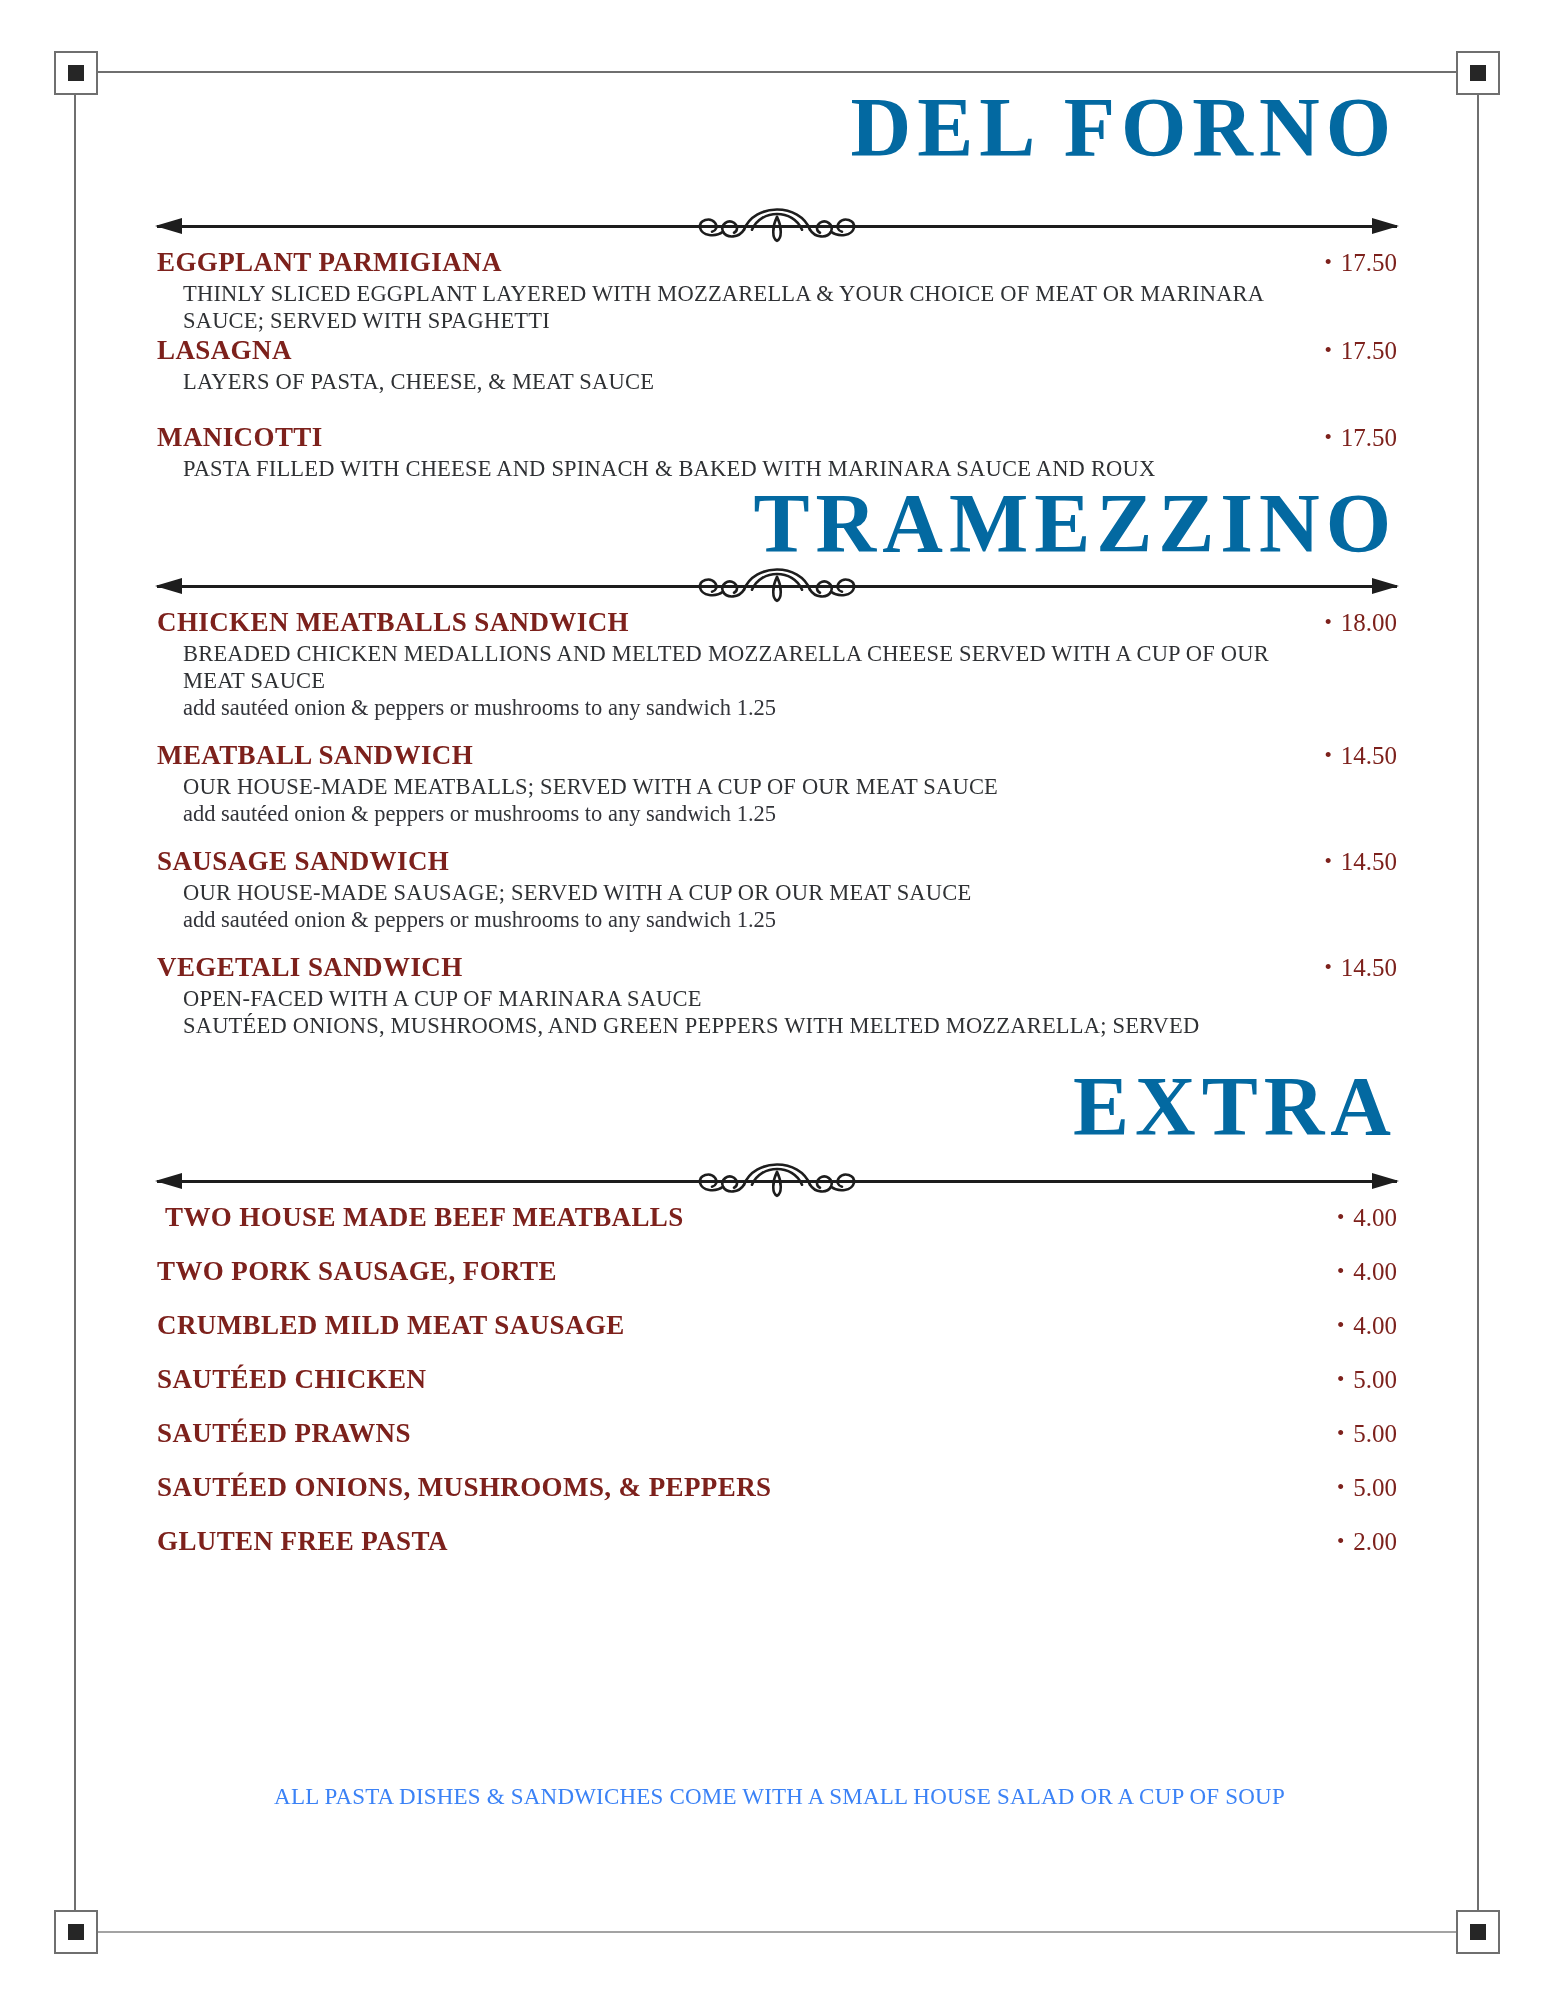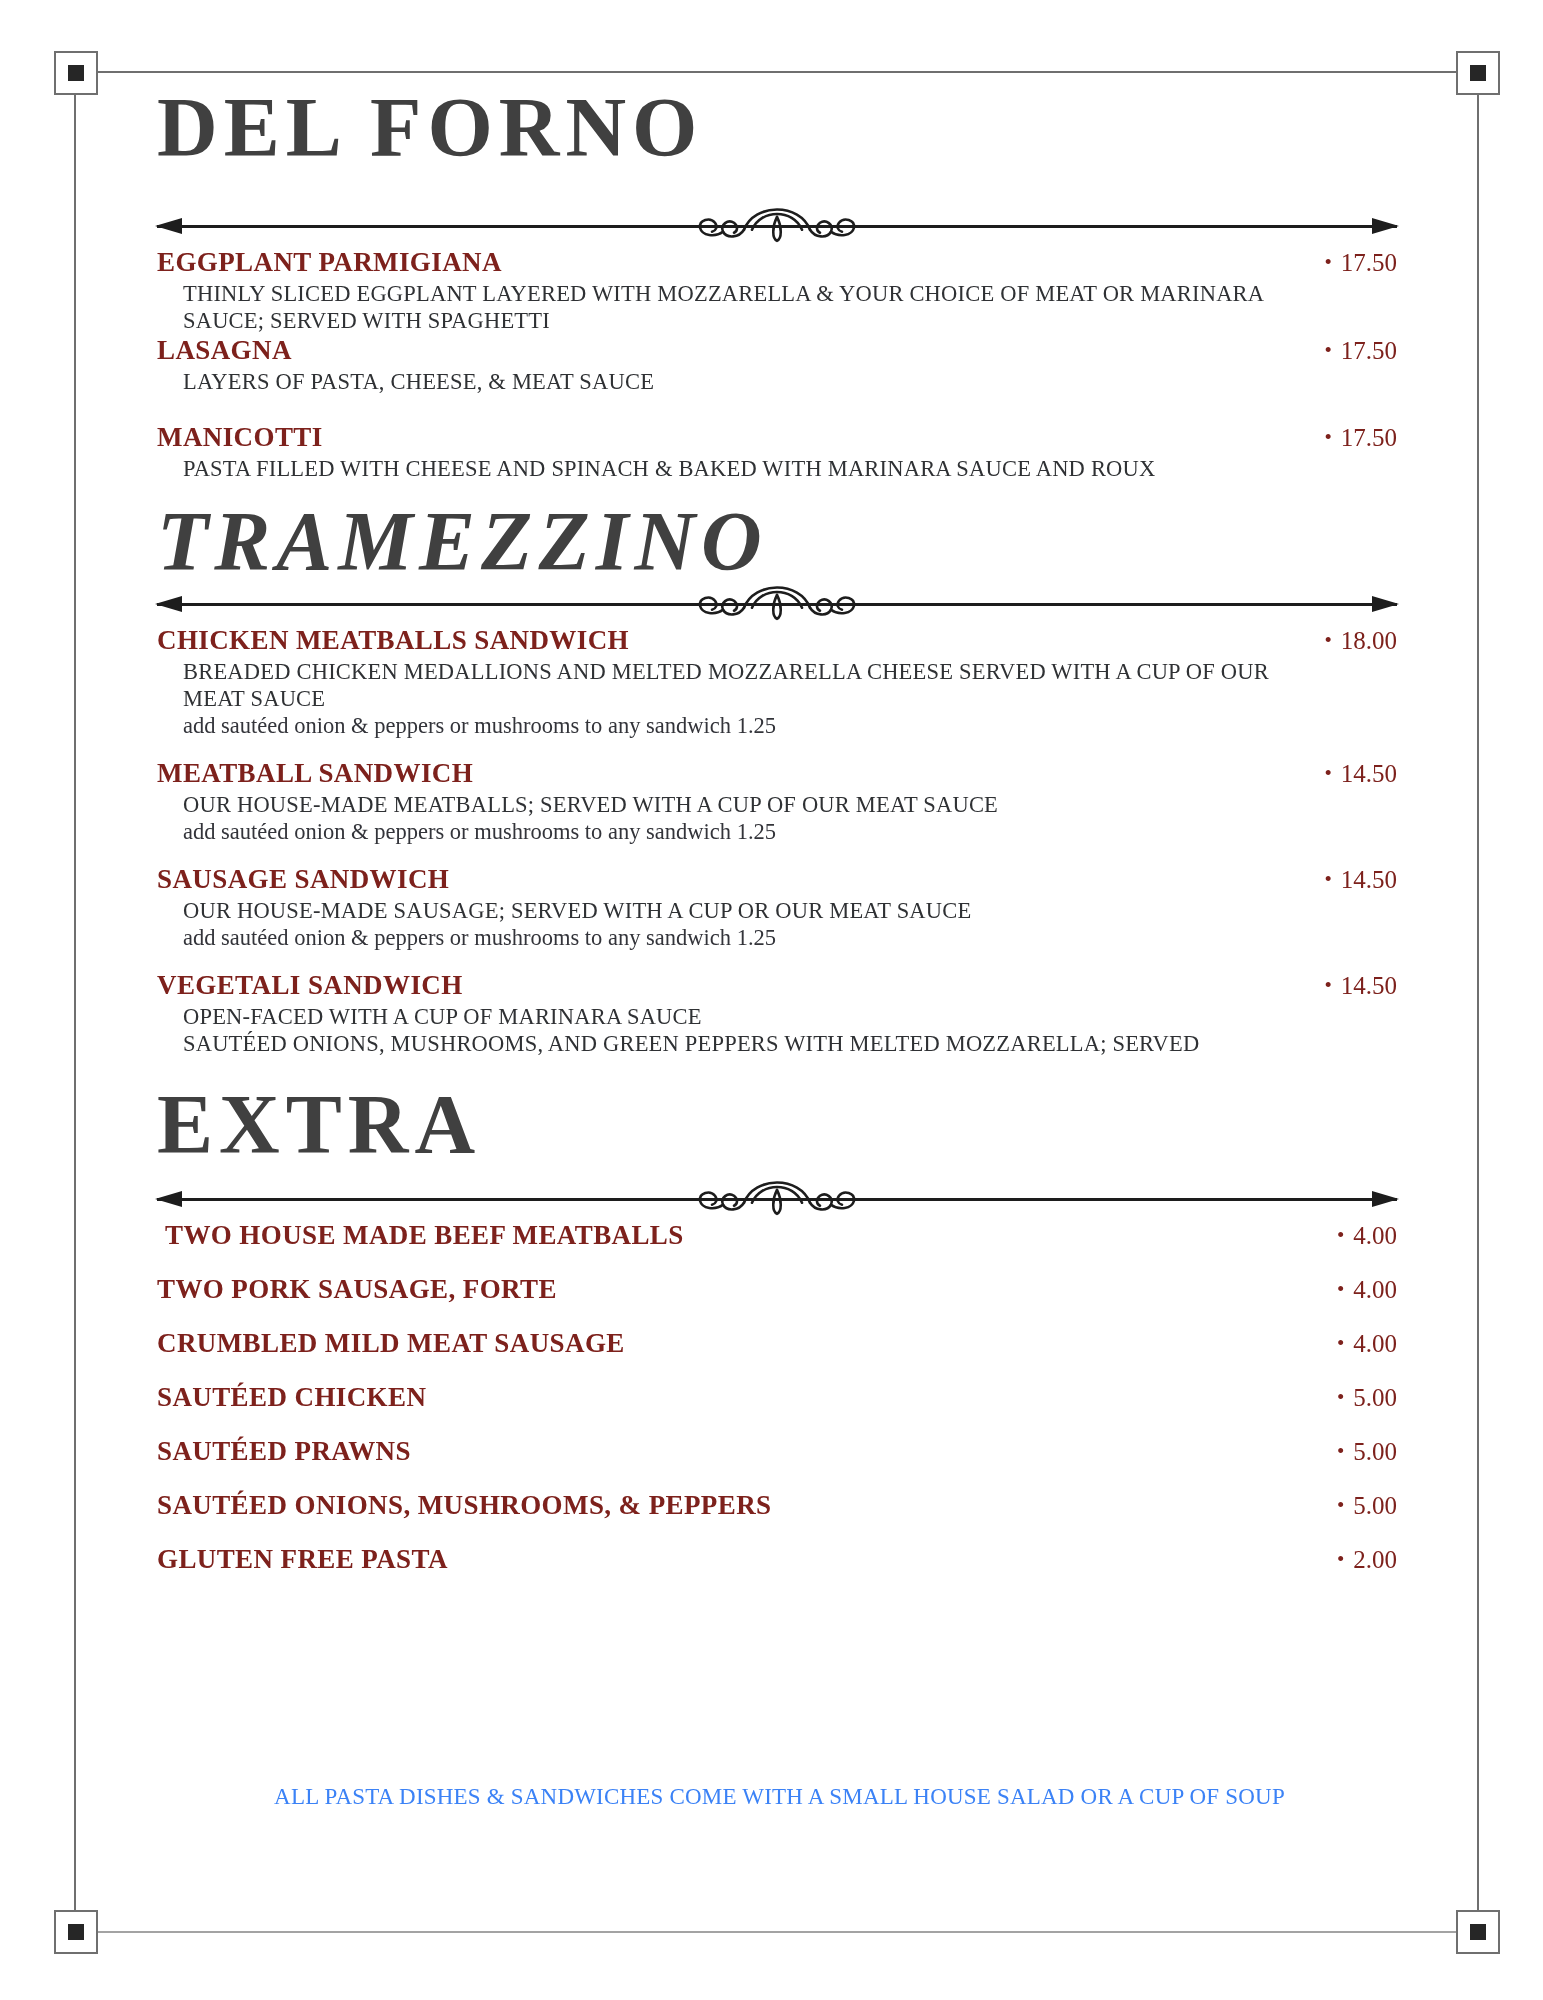--- a/index.html
+++ b/index.html
@@ -22,26 +22,26 @@
     display:flex;align-items:center;justify-content:center;
   }
   .corner .inner{width:16px;height:16px;background:#262626;}
   .corner.tl{left:54px;top:51px;}
   .corner.tr{left:1456px;top:51px;}
   .corner.bl{left:54px;top:1910px;}
   .corner.br{left:1456px;top:1910px;}
   
   .content{position:absolute;left:157px;top:0;width:1240px;}
   .sec-title{
-    margin:0;text-align:left;font-weight:bold;
+    margin:0;text-align:right;font-weight:bold;
     font-size:84px;line-height:84px;letter-spacing:6px;
-    color:#404040;
+    color:#0369a1;
   }
   .sec-title.t1{margin-top:86px;}
-  .sec-title.t2{margin-top:18px;font-style:italic;}
+  .sec-title.t2{}
   .sec-title.t3{margin-top:26px;}
   
   .divider{position:relative;height:40px;}
   .divider.d1{margin-top:36px;}
   .divider.d2{margin-top:0;}
   .divider.d3{margin-top:12px;}
   .dline{position:absolute;left:0;right:0;top:19px;height:3px;background:#1d1d1d;}
   .arr{position:absolute;top:20px;transform:translateY(-50%);width:0;height:0;}
   .arr.left{left:-2px;border-top:8px solid transparent;border-bottom:8px solid transparent;border-right:27px solid #1d1d1d;}
   .arr.right{right:-2px;border-top:8px solid transparent;border-bottom:8px solid transparent;border-left:27px solid #1d1d1d;}

